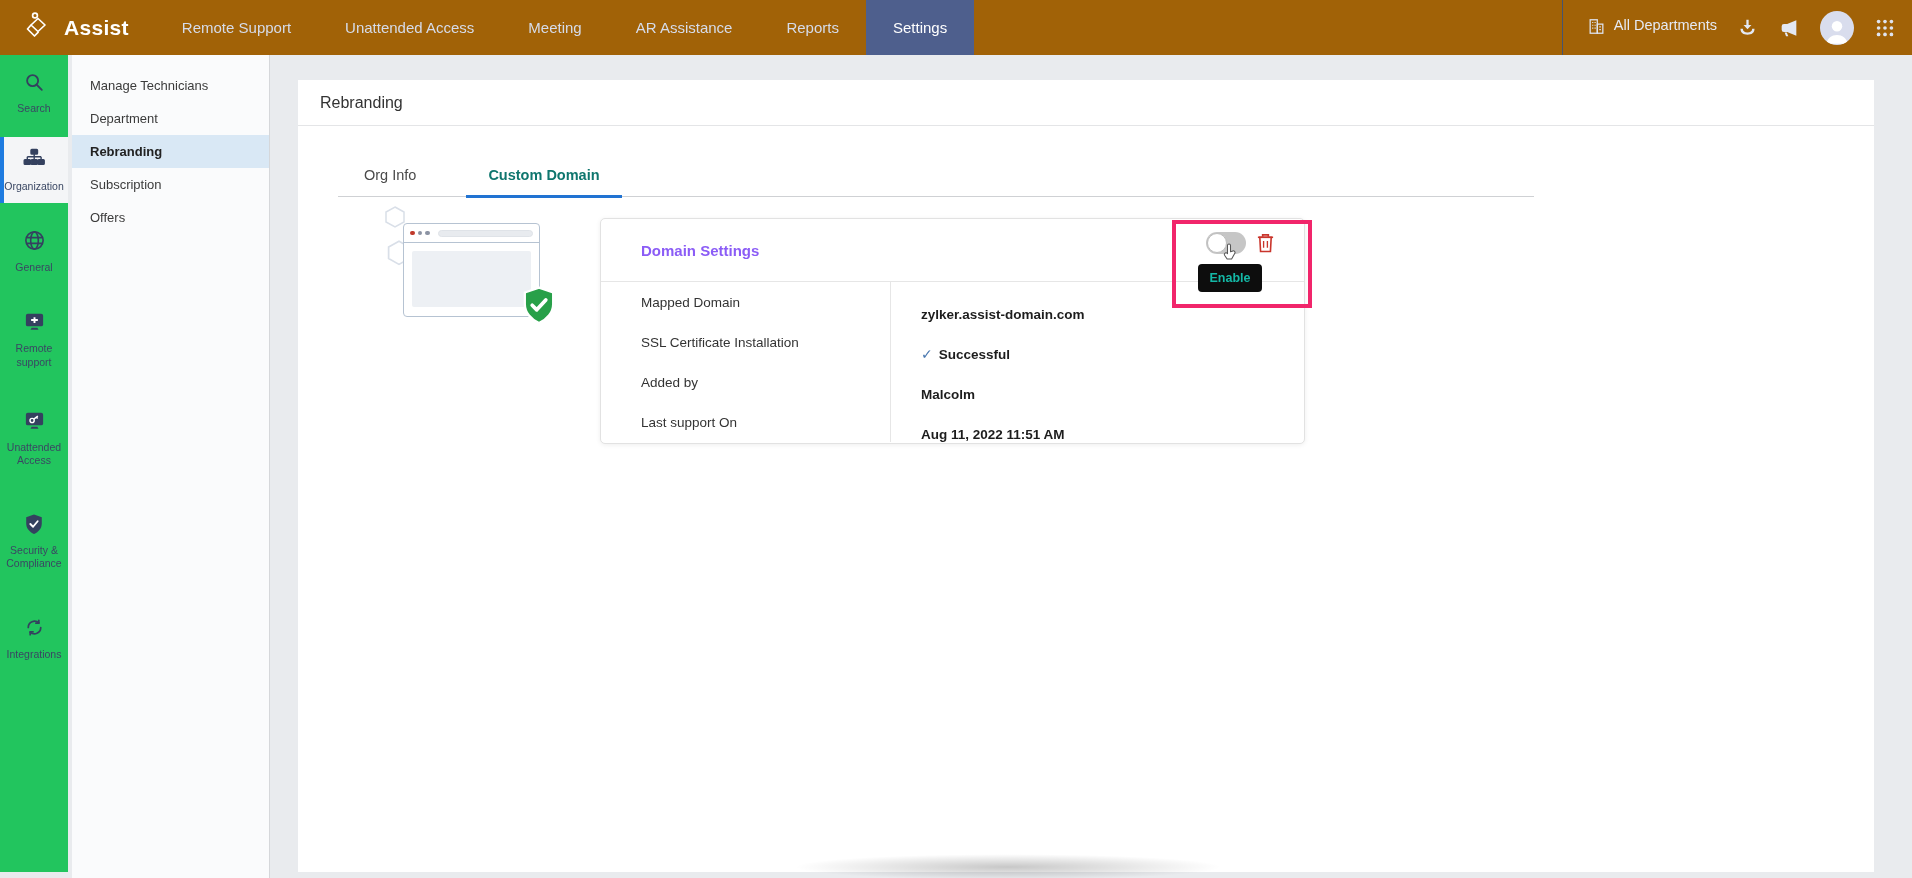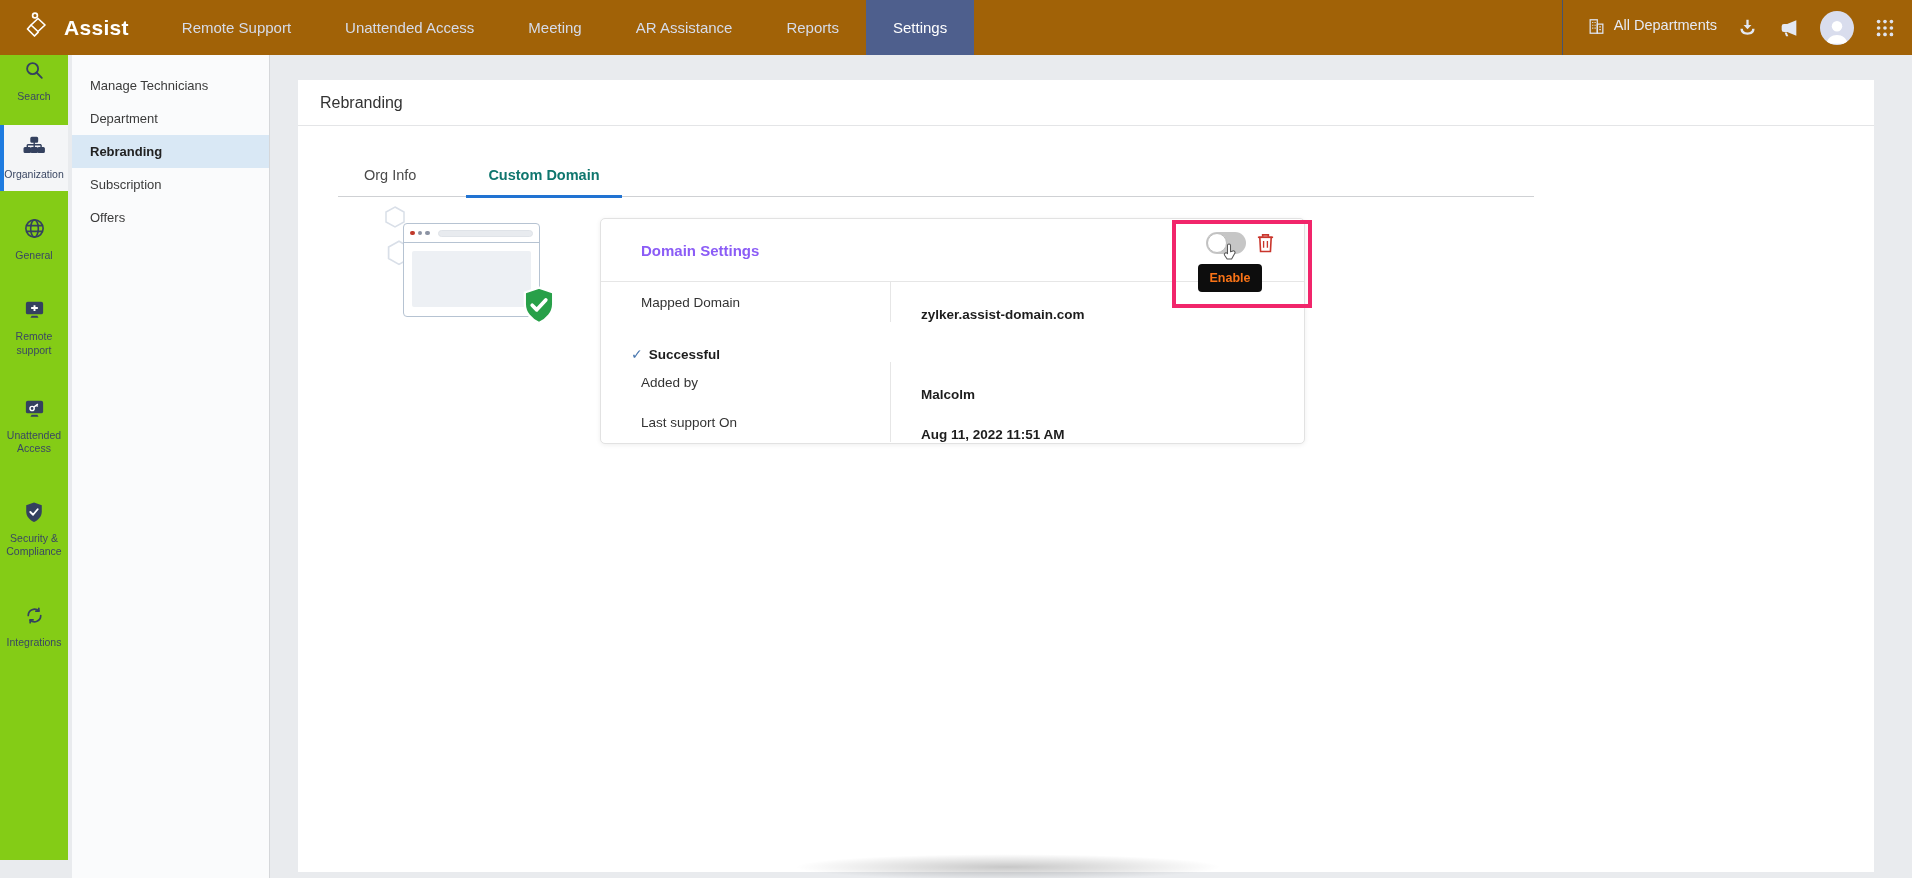--- a/index.html
+++ b/index.html
@@ -17,21 +17,21 @@
     color:#d6dcea; cursor:pointer; }
   .nav-item.active { background:#4e5f8d; color:#fff; }
   .nav-right { margin-left:auto; display:flex; align-items:center; gap:20px; padding-right:16px; }
   .nav-divider { width:1px; height:55px; background:#46536f; margin-right:4px; }
   .dept { display:flex; align-items:flex-start; gap:8px; font-size:14.5px; color:#e6eaf4; cursor:pointer; }
   .icon-btn { display:flex; align-items:center; justify-content:center; cursor:pointer; }
   .avatar { width:34px; height:34px; border-radius:50%; background:#d9dded; display:flex;
     align-items:flex-end; justify-content:center; overflow:hidden; cursor:pointer; }
 
   
-  .rail { position:absolute; left:0; top:37px; width:68px; height:823px; background:#84cc16; z-index:20; }
+  .rail { position:absolute; left:0; top:49px; width:68px; height:823px; background:#22c55e; z-index:20; }
   .rail-item { display:flex; flex-direction:column; align-items:center; gap:5px;
     padding:10px 2px; cursor:pointer; border-left:4px solid transparent; border-right:4px solid transparent; }
   .rail-item .lbl { font-size:10.5px; line-height:1.25; color:#3a4763; text-align:center; }
   .rail-item.active { background:#f4f5f7; border-left:4px solid #1e7be0; }
   .mt12{margin-top:12px;} .mt16{margin-top:16px;} .mt20{margin-top:20px;} .mt26{margin-top:26px;}
 
   
   .sidebar { position:absolute; left:72px; top:55px; width:198px; height:823px;
     background:#fafbfc; border-right:1px solid #d5d7da; padding-top:14px; z-index:20; }
   .side-item { height:33px; display:flex; align-items:center; padding-left:18px;
@@ -78,21 +78,21 @@
   
   .hl-box { position:absolute; left:874px; top:140px; width:140px; height:88px;
     border:4px solid #f1256b; background:transparent; z-index:10; }
   .toggle { position:absolute; left:908px; top:152px; width:40px; height:22px; border-radius:11px;
     background:#c6c6c6; cursor:pointer; z-index:11; }
   .toggle-knob { position:absolute; left:1px; top:1px; width:20px; height:20px; border-radius:50%;
     background:#fff; border:1px solid #bdbdbd; }
   .hand-cursor { position:absolute; left:922px; top:163px; z-index:13; }
   .trash { position:absolute; left:958px; top:152px; cursor:pointer; z-index:11; }
   .tooltip { position:absolute; left:900px; top:184px; width:64px; height:28px; background:#0d0d0d;
-    border-radius:4px; color:#f97316; font-size:12.5px; font-weight:700;
+    border-radius:4px; color:#14b8a6; font-size:12.5px; font-weight:700;
     display:flex; align-items:center; justify-content:center; z-index:12; }
 
   .bottom-shadow { position:absolute; left:495px; bottom:-8px; width:430px; height:26px;
     background:radial-gradient(ellipse at center, rgba(0,0,0,.22) 0%, rgba(0,0,0,0) 70%); }
 </style>
 </head>
 <body>
 
 <div class="app">
 
@@ -283,20 +283,21 @@
       <section class="card">
         <div class="card-header">
           <span class="card-title">Domain Settings</span>
         </div>
         <div class="card-rows">
           <div class="card-row">
             <div class="row-label">Mapped Domain</div>
             <div class="row-value">zylker.assist-domain.com</div>
           </div>
           <div class="card-row">
+            <div class="row-label">SSL Certificate Installation</div>
             <div class="row-value">
               <span class="check">✓</span>
               <span>Successful</span>
             </div>
           </div>
           <div class="card-row">
             <div class="row-label">Added by</div>
             <div class="row-value">Malcolm</div>
           </div>
           <div class="card-row">

